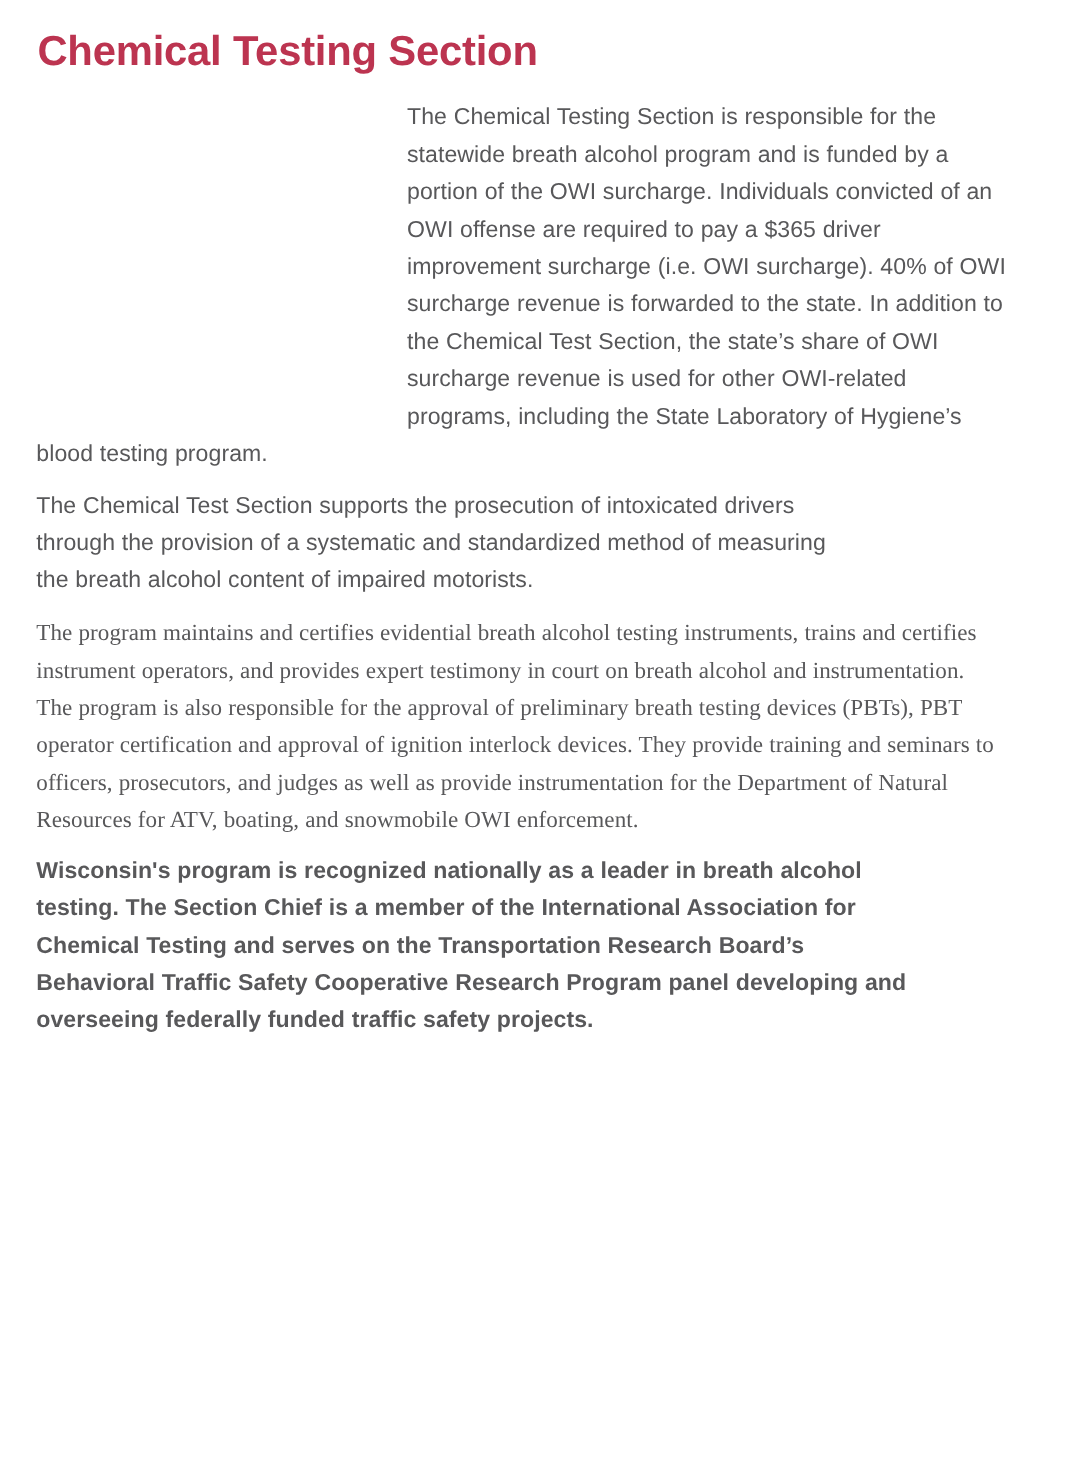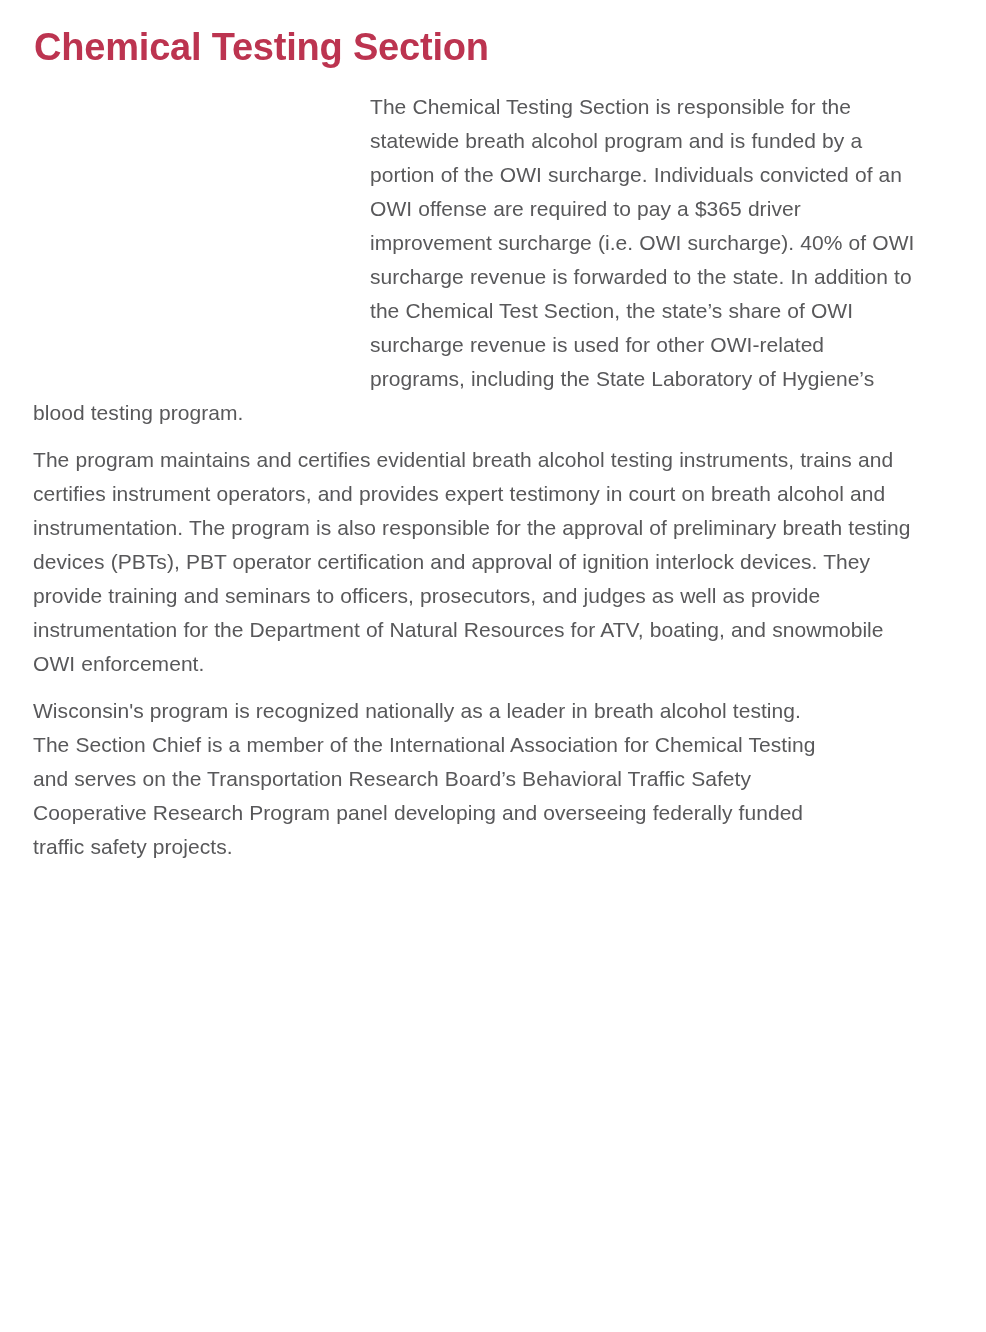--- a/index.html
+++ b/index.html
@@ -66,42 +66,43 @@
     margin-bottom: 0;
   }
 
   
   p.para-lead {
     overflow: visible;
   }
 
   
   p.measure-narrow { width: 735px; }
-  p.measure-mid    { width: 880px; }
-  p.measure-short  { width: 800px; }
+  p.measure-mid    { width: 880px; font-family: Liberation Serif, serif; }
+  p.measure-short  { width: 800px; font-weight: bold; }
 
   .clearfix::after {
     content: "";
     display: block;
     clear: both;
   }
 </style>
 </head>
 <body>
 
 <div class="page">
 
   <h1 class="page-title">Chemical Testing Section</h1>
 
   <div class="body-copy clearfix">
 
     <div class="wrap-shape"></div>
 
     <p class="para para-lead">The Chemical Testing Section is responsible for the statewide breath alcohol program and is funded by a portion of the OWI surcharge. Individuals convicted of an OWI offense are required to pay a $365 driver improvement surcharge (i.e. OWI surcharge). 40% of OWI surcharge revenue is forwarded to the state. In addition to the Chemical Test Section, the state’s share of OWI surcharge revenue is used for other OWI-related programs, including the State Laboratory of Hygiene’s blood testing program.</p>
 
+    <p class="para measure-narrow">The Chemical Test Section supports the prosecution of intoxicated drivers through the provision of a systematic and standardized method of measuring the breath alcohol content of impaired motorists.</p>
 
     <p class="para measure-mid">The program maintains and certifies evidential breath alcohol testing instruments, trains and certifies instrument operators, and provides expert testimony in court on breath alcohol and instrumentation. The program is also responsible for the approval of preliminary breath testing devices (PBTs), PBT operator certification and approval of ignition interlock devices. They provide training and seminars to officers, prosecutors, and judges as well as provide instrumentation for the Department of Natural Resources for ATV, boating, and snowmobile OWI enforcement.</p>
 
     <p class="para measure-short">Wisconsin's program is recognized nationally as a leader in breath alcohol testing. The Section Chief is a member of the International Association for Chemical Testing and serves on the Transportation Research Board’s Behavioral Traffic Safety Cooperative Research Program panel developing and overseeing federally funded traffic safety projects.</p>
 
   </div>
 
 </div>
 
 </body></html>

